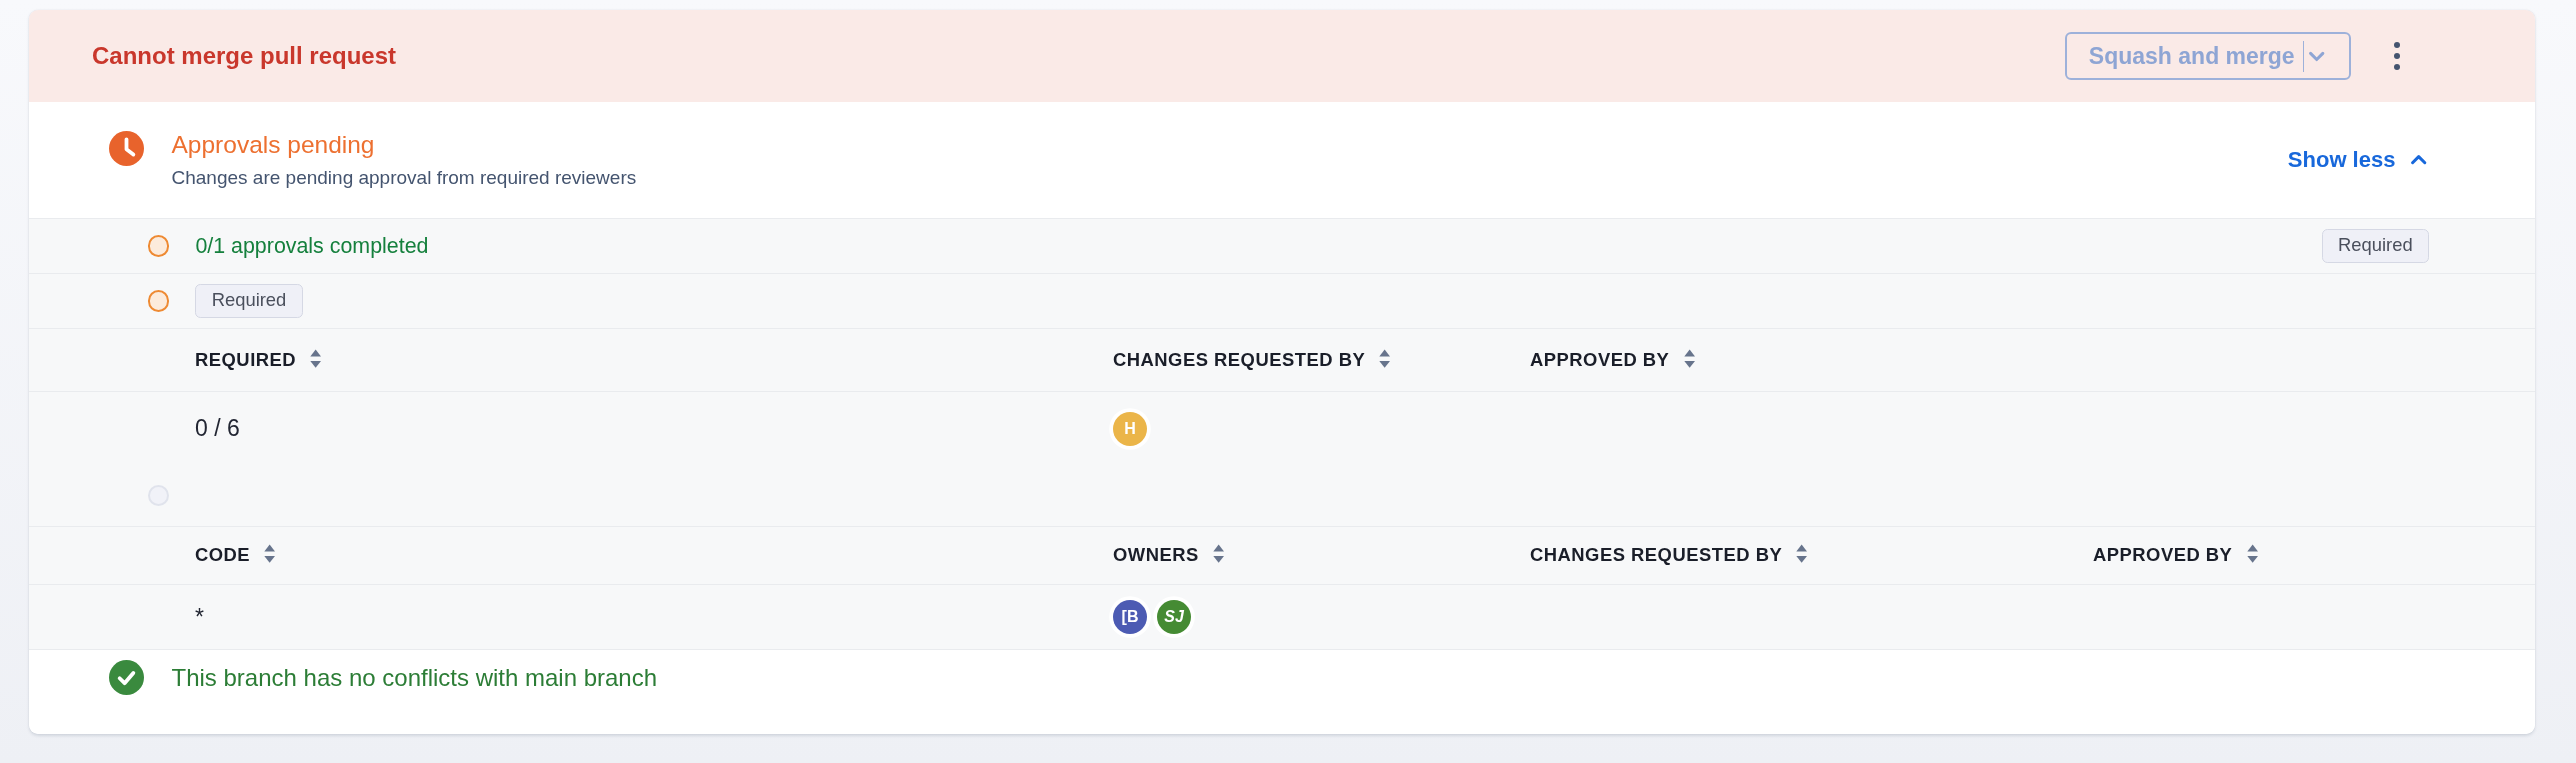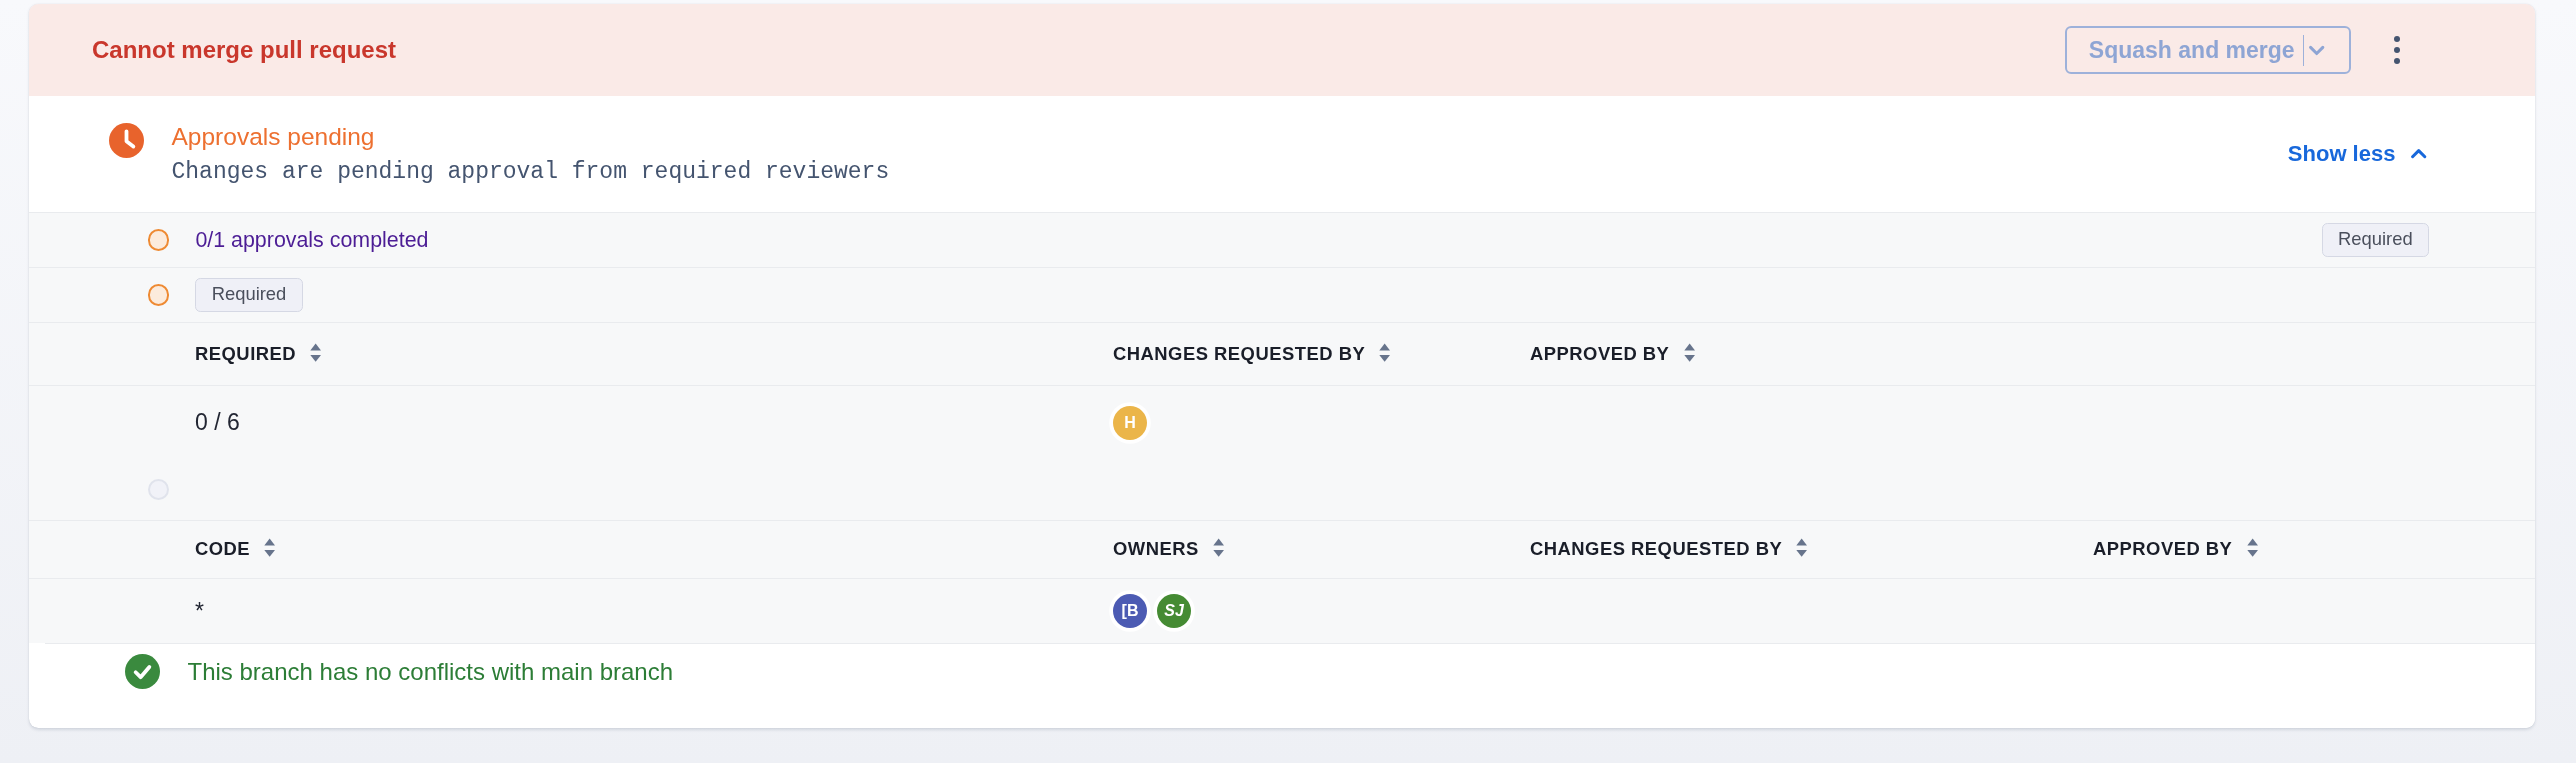--- a/index.html
+++ b/index.html
@@ -6,21 +6,21 @@
   html, body { width: 2576px; height: 763px; }
   body {
     background: #f3f4f8;
     font-family: "Liberation Sans", "DejaVu Sans", sans-serif;
     color: #1a1e29;
     overflow: hidden;
   }
   .page { position: relative; width: 2576px; height: 763px;
     background: linear-gradient(#f8f9fc, #eef0f5); }
   .panel {
-    position: absolute; left: 29px; top: 4px; width: 2506px; height: 724px;
+    position: absolute; left: 29px; top: 10px; width: 2506px; height: 724px;
     background: #ffffff; border-radius: 9.2px; overflow: hidden;
     box-shadow: 0 1.5px 3.1px rgba(9,30,66,.12), 0 0 0.8px rgba(9,30,66,.18);
     display: flex; flex-direction: column;
   }
   
   .banner {
     height: 92px; flex: 0 0 92px; background: #faeae7;
     display: flex; align-items: center; justify-content: space-between;
     padding: 0 121px 0 63px;
   }
@@ -40,39 +40,39 @@
   .kebab i { width: 6.1px; height: 6.1px; border-radius: 50%; background: #44546f; }
   
   .approvals-header {
     height: 116px; flex: 0 0 116px; background: #ffffff;
     display: flex; align-items: center; justify-content: space-between;
     padding: 0 106px 0 80px;
   }
   .approvals-left { display: flex; align-items: flex-start; gap: 27.5px; }
   .status-icon { width: 35px; height: 35px; flex: 0 0 35px; }
   .approvals-title { color: #ed7030; font-size: 24.5px; font-weight: 500; margin-bottom: 7.6px; }
-  .approvals-subtitle { color: #44546f; font-size: 23px; font-family: Liberation Mono, monospace; }
+  .approvals-subtitle { color: #44546f; font-size: 19px; }
   .show-less {
     display: inline-flex; align-items: center; gap: 12.2px;
     color: #1868db; font-size: 22px; font-weight: 600;
     background: none; border: none; font-family: inherit; cursor: pointer;
   }
   
   .check-row {
     background: #f7f8f9; border-top: 1.5px solid #e9ebee;
     display: flex; align-items: center;
     padding: 0 106px 0 119px;
   }
   .check-row.h72 { height: 55px; flex: 0 0 55px; }
   .ring {
     width: 21.4px; height: 21.4px; border-radius: 50%; flex: 0 0 21.4px;
     border: 2.3px solid #ee8a33; background: #fcebdc; margin-right: 26px;
   }
   .ring.neutral { border-color: #e0e3ec; background: #f1f2f8; }
-  .check-label { color: #4c1d95; font-size: 21.4px; flex: 1 1 auto; }
+  .check-label { color: #15803d; font-size: 21.4px; flex: 1 1 auto; }
   .badge {
     background: #eff0f7; border: 1.5px solid #d5d8e4; border-radius: 5.4px;
     color: #4a4f5c; font-size: 18.4px; line-height: 1;
     padding: 6.1px 15.3px 6.9px 15.3px;
   }
   
   .tbl-section { background: #f7f8f9; border-top: 1.5px solid #e9ebee; }
   .grid {
     display: grid; grid-template-columns: 918px 417px 563px 1fr;
     align-items: center; padding: 0 106px 0 166px;
@@ -90,21 +90,20 @@
     display: flex; align-items: center; justify-content: center;
     color: #ffffff; font-size: 16px; font-weight: 700;
     box-shadow: 0 0 0 3.8px #ffffff;
   }
   .codeowner-row { border-top: none; height: 61px; flex: 0 0 61px; }
   
   .success-row {
     flex: 1 1 auto; background: #ffffff; border-top: 1.5px solid #e9ebee;
     display: flex; align-items: center; gap: 27.5px;
     padding: 0 106px 29px 80px;
-    margin-left: 16px;
   }
   .success-label { color: #2c7d36; font-size: 24px; }
   .sort-icon { flex: 0 0 auto; }
 </style>
 </head>
 <body>
 
 <div class="page">
   <div class="panel">
 

